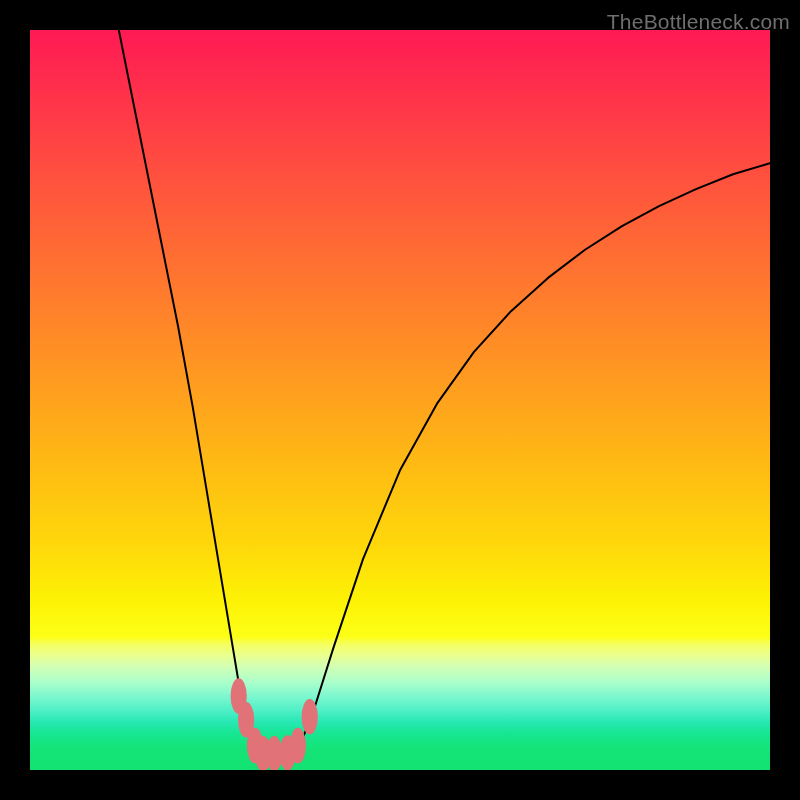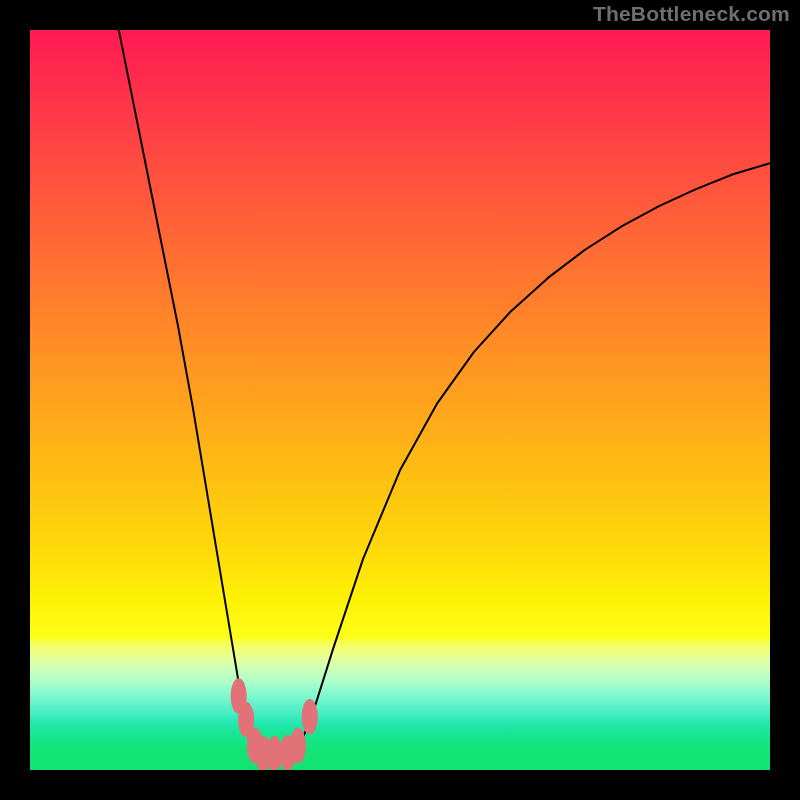--- a/index.html
+++ b/index.html
@@ -21,25 +21,25 @@
   }
   .plot-area {
     position: absolute;
     left: 0;
     top: 0;
     width: 740px;
     height: 740px;
   }
   .watermark {
     position: absolute;
-    top: 2px;
+    top: 10px;
     right: 10px;
     color: #6f6f6f;
     font-size: 21px;
-    font-weight: 700;
+    font-weight: 400;
     letter-spacing: 0.2px;
     z-index: 10;
   }
 </style>
 </head>
 <body>
 
 <div class="watermark">TheBottleneck.com</div>
 
 <div class="frame">

